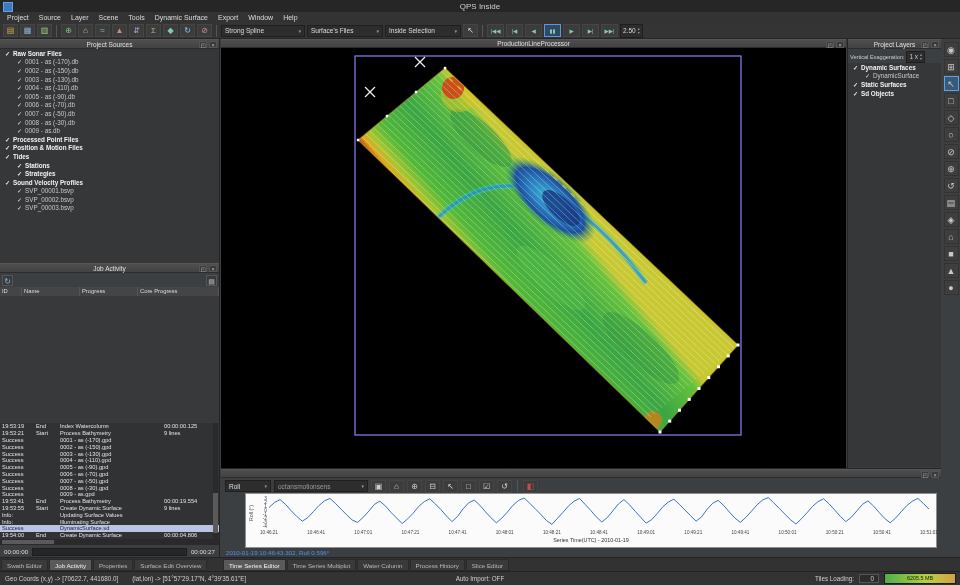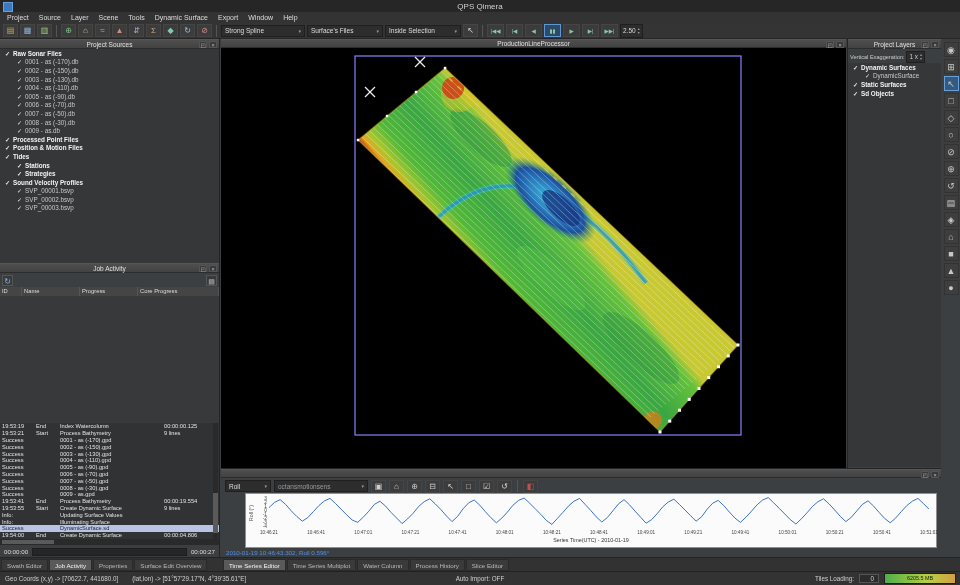--- a/index.html
+++ b/index.html
@@ -96,21 +96,21 @@
   #tilesval{border:1px solid #555;background:#2c2c2c;padding:0 4px;min-width:10px;text-align:right;}
   #membar{width:70px;height:9px;border:1px solid #1e1e1e;position:relative;
           background:linear-gradient(90deg,#4fae4a,#b9cf43 60%,#d3a044);}
   #membar span{position:absolute;left:0;top:0;width:100%;text-align:center;font-size:5.4px;line-height:9px;color:#12240f;}
 </style>
 </head>
 <body>
 
 <div id="titlebar" class="abs">
   <div id="appicon"></div>
-  <span>QPS Qimera</span>
+  <span>QPS Inside</span>
 </div>
 
 <div id="menubar" class="abs">
     <div class="mitem">Project</div>
     <div class="mitem">Source</div>
     <div class="mitem">Layer</div>
     <div class="mitem">Scene</div>
     <div class="mitem">Tools</div>
     <div class="mitem">Dynamic Surface</div>
     <div class="mitem">Export</div>

